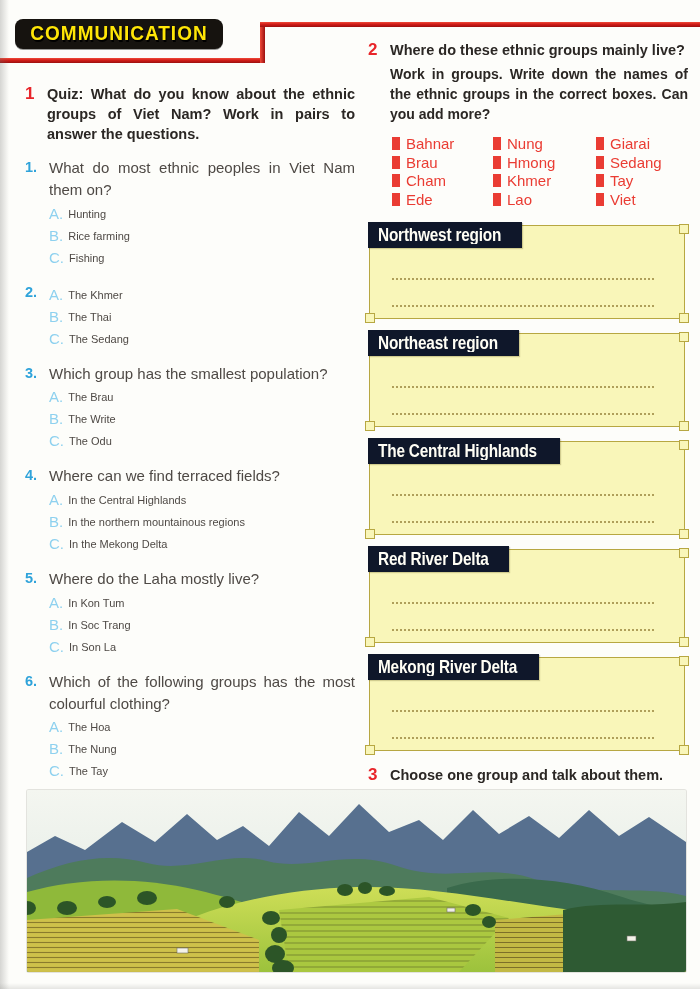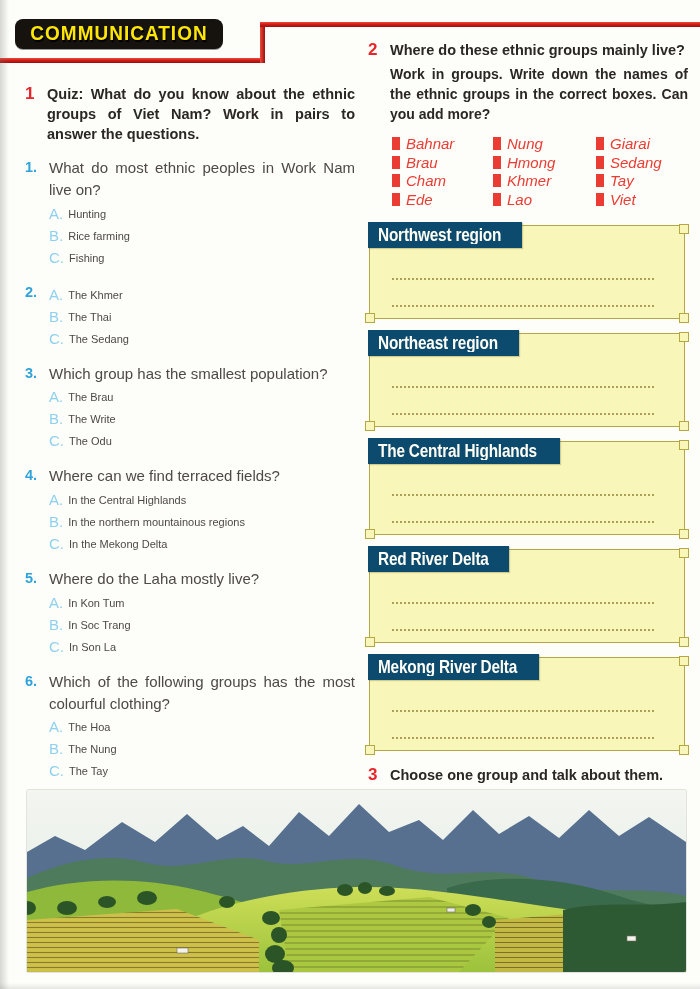--- a/index.html
+++ b/index.html
@@ -45,37 +45,37 @@
   .qbody{flex:1;}
   .qtext{color:#4e4945;font-size:15px;line-height:1.45;text-align:justify;margin:0;}
   .options{margin-top:2px;}
   .option{display:flex;line-height:22px;}
   .opt-letter{color:#8ed1ef;font-size:15px;margin-right:5px;}
   .opt-text{color:#4e4945;font-size:11px;text-align:right;}
 
   
   .instructions{margin:5px 0 0 0;color:#2b2724;font-weight:bold;font-size:14px;line-height:1.42;text-align:justify;}
   .ethnic-grid{margin:10px 0 0 24px;display:grid;grid-template-columns:101px 103px auto;}
-  .ethnic-item{display:flex;align-items:center;height:18.5px;font-style:italic;}
+  .ethnic-item{display:flex;align-items:center;height:18.5px;}
   .ethnic-bullet{width:8px;height:13px;background:#ea3c33;margin-right:6px;flex:0 0 8px;}
   .ethnic-name{color:#ea3c33;font-size:15px;line-height:1;}
 
   
   .boxes{margin-top:13px;}
   .region-box{position:relative;height:97px;margin-bottom:11px;width:318px;}
   .box-body{position:absolute;left:1px;right:1px;top:3px;bottom:0;
     background:#f9f6b9;border:1.4px solid #b7a742;border-radius:1px;}
   .dots{position:absolute;left:22px;right:30px;border-bottom:2px dotted #a3914a;opacity:.85;}
   .dots.l1{top:52px;}
   .dots.l2{top:79px;}
   .corner{position:absolute;width:8px;height:8px;border:1.4px solid #b7a742;background:#f9f6b9;z-index:2;}
   .corner.tr{right:-5px;top:-2px;}
   .corner.bl{left:-5px;bottom:-5px;}
   .corner.br{right:-5px;bottom:-5px;}
-  .box-label{position:absolute;left:0;top:0;height:26px;background:#0c4a6e;
+  .box-label{position:absolute;left:0;top:0;height:26px;background:#0f172a;
     display:flex;align-items:center;padding:0 16px 0 10px;z-index:3;
     box-shadow:1px 1px 1px rgba(90,80,20,.25);}
   .box-label span{color:#fffef5;font-weight:bold;font-size:16px;letter-spacing:-.2px;
     transform:scale(.96,1.12);transform-origin:left center;white-space:nowrap;}
 
   .act3{margin-top:14px;}
   .act3 .act-title{font-size:14.5px;}
 
   
   .photo{position:absolute;left:27px;top:790px;width:659px;height:182px;overflow:hidden;
@@ -99,21 +99,21 @@
 
   <div class="col-left">
     <div class="act-head">
       <span class="act-num">1</span>
       <p class="act-title">Quiz: What do you know about the ethnic groups of Viet Nam? Work in pairs to answer the questions.</p>
     </div>
     <div id="quiz-list">
         <div class="question">
           <span class="qnum">1.</span>
           <div class="qbody">
-            <p class="qtext">What do most ethnic peoples in Work Nam live on?</p>
+            <p class="qtext">What do most ethnic peoples in Viet Nam them on?</p>
             <div class="options">
               <div class="option">
                 <span class="opt-letter">A.</span>
                 <span class="opt-text">Hunting</span>
               </div>
               <div class="option">
                 <span class="opt-letter">B.</span>
                 <span class="opt-text">Rice farming</span>
               </div>
               <div class="option">

